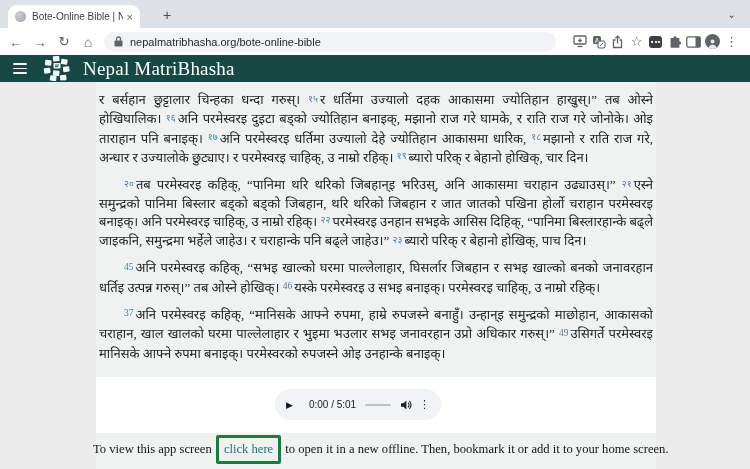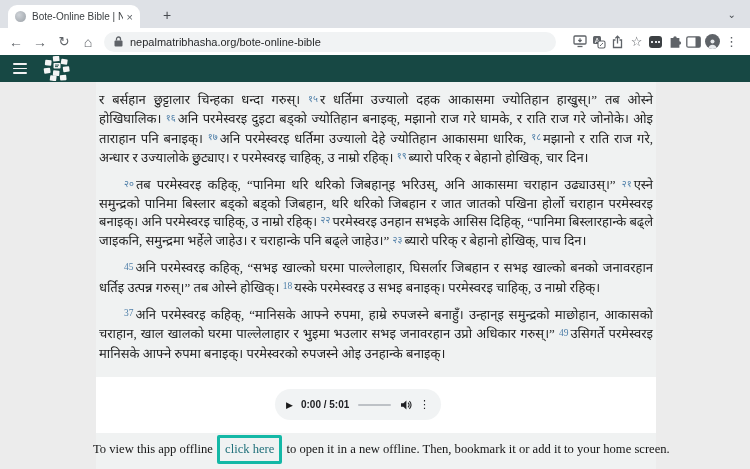--- a/index.html
+++ b/index.html
@@ -59,31 +59,31 @@
   #bible-text p.clipped { margin-top:-5px; }
   #bible-text p + p { margin-top:9px; }
   #bible-text p.indent { text-indent:25px;margin-top:8px; }
   .verse { color:#4d7ea8; font-size:9.5px; position:relative; top:-2.5px; padding-right:2px; }
 
   
   #audio-box { position:absolute; left:96px; top:295px; width:560px; height:56px; background:#ffffff; }
   #audio-pill { position:absolute; left:179px; top:12px; width:166px; height:31px;
     background:#f1f3f4; border-radius:16px; display:flex; align-items:center; padding:0 11px; }
   #play-btn { font-size:9px; color:#1a1a1a; flex:0 0 auto; }
-  #audio-time { font-size:10px; color:#202124; margin-left:8px; white-space:nowrap; flex:0 0 auto;font-weight:bold; }
+  #audio-time { font-size:10px; color:#202124; margin-left:16px; white-space:nowrap; flex:0 0 auto; }
   #audio-track { flex:1 1 auto; height:2px; background:#bdc1c6; border-radius:1px; margin:0 9px; }
   #volume-icon { flex:0 0 auto; color:#202124; display:flex; }
   #audio-menu { font-size:11px; color:#202124; margin-left:7px; flex:0 0 auto; }
 
   
   #footer-note { position:absolute; left:93px; top:360px; width:640px;
     font-family:"Liberation Serif","DejaVu Serif",serif; font-size:12.6px; color:#151515;
     white-space:nowrap; }
   #offline-link { color:#20707a; }
-  #annotation-box { display:inline-block; border:3px solid #14b8a6; border-radius:2px;
+  #annotation-box { display:inline-block; border:3px solid #15803d; border-radius:2px;
     padding:4px 5px; margin:-8px 1px; background:transparent; }
 </style>
 </head>
 <body>
 
 <div id="tabstrip">
   <div id="tab">
     <span id="tab-favicon"></span>
     <span id="tab-title">Bote-Online Bible | Nepal Matr</span>
     <span id="tab-close">×</span>
@@ -175,43 +175,44 @@
       <rect x="3" y="12" width="6.4" height="5.4" rx="0.8" transform="rotate(-8 6 15)"></rect>
       <rect x="12" y="14.5" width="6.4" height="5.4" rx="0.8" transform="rotate(5 15 17)"></rect>
       <rect x="19" y="19" width="6.4" height="5.4" rx="0.8" transform="rotate(-5 22 22)"></rect>
       <rect x="9" y="19.5" width="6.4" height="5.4" rx="0.8" transform="rotate(7 12 22)"></rect>
     </g>
     <g fill="#174844" font-size="3" font-family="Liberation Sans, sans-serif">
       <rect x="14" y="8.6" width="4" height="0.9"></rect>
         <rect x="14" y="10.2" width="3" height="0.9"></rect>
     </g>
   </svg>
+  <span id="brand-name">Nepal MatriBhasha</span>
 </div>
 
 <div id="page">
   <div id="content-col">
     <div id="bible-text">
         <p class="clipped"><span>र बर्सहान छुट्टालार चिन्हका धन्दा गरुस्। </span><span class="verse">१५</span><span>र धर्तिमा उज्यालो दहक आकासमा ज्योतिहान हाखुस्।” तब ओस्ने होखिघालिक। </span><span class="verse">१६</span><span>अनि परमेस्वरइ दुइटा बड्को ज्योतिहान बनाइक्, मझानो राज गरे घामके, र राति राज गरे जोनोके। ओइ ताराहान पनि बनाइक्। </span><span class="verse">१७</span><span>अनि परमेस्वरइ धर्तिमा उज्यालो देहे ज्योतिहान आकासमा धारिक, </span><span class="verse">१८</span><span>मझानो र राति राज गरे, अन्धार र उज्यालोके छुट्याए। र परमेस्वरइ चाहिक्, उ नाम्रो रहिक्। </span><span class="verse">१९</span><span>ब्यारो परिक् र बेहानो होखिक्, चार दिन।</span></p>
         <p class="indent "><span class="verse">२०</span><span>तब परमेस्वरइ कहिक्, “पानिमा थरि थरिको जिबहान्इ भरिउस्, अनि आकासमा चराहान उढ्याउस्।” </span><span class="verse">२१</span><span>एस्ने समुन्द्रको पानिमा बिस्लार बड्को बड्को जिबहान, थरि थरिको जिबहान र जात जातको पखिना होर्लो चराहान परमेस्वरइ बनाइक्। अनि परमेस्वरइ चाहिक्, उ नाम्रो रहिक्। </span><span class="verse">२२</span><span>परमेस्वरइ उनहान सभइके आसिस दिहिक्, “पानिमा बिस्लारहान्के बढ्ले जाइकनि, समुन्द्रमा भर्हेले जाहेउ। र चराहान्के पनि बढ्ले जाहेउ।” </span><span class="verse">२३</span><span>ब्यारो परिक् र बेहानो होखिक्, पाच दिन।</span></p>
-        <p class="indent "><span class="verse">45</span><span>अनि परमेस्वरइ कहिक्, “सभइ खाल्को घरमा पाल्लेलाहार, घिसर्लार जिबहान र सभइ खाल्को बनको जनावरहान धर्तिइ उत्पन्न गरुस्।” तब ओस्ने होखिक्। </span><span class="verse">18</span><span>यस्के परमेस्वरइ उ सभइ बनाइक्। परमेस्वरइ चाहिक्, उ नाम्रो रहिक्।</span></p>
+        <p class="indent "><span class="verse">45</span><span>अनि परमेस्वरइ कहिक्, “सभइ खाल्को घरमा पाल्लेलाहार, घिसर्लार जिबहान र सभइ खाल्को बनको जनावरहान धर्तिइ उत्पन्न गरुस्।” तब ओस्ने होखिक्। </span><span class="verse">46</span><span>यस्के परमेस्वरइ उ सभइ बनाइक्। परमेस्वरइ चाहिक्, उ नाम्रो रहिक्।</span></p>
         <p class="indent "><span class="verse">37</span><span>अनि परमेस्वरइ कहिक्, “मानिसके आफ्ने रुपमा, हाम्रे रुपजस्ने बनाहुँ। उन्हान्इ समुन्द्रको माछोहान, आकासको चराहान, खाल खालको घरमा पाल्लेलाहार र भुइमा भउलार सभइ जनावरहान उप्रो अधिकार गरुस्।” </span><span class="verse">49</span><span>उसिगर्ते परमेस्वरइ मानिसके आफ्ने रुपमा बनाइक्। परमेस्वरको रुपजस्ने ओइ उनहान्के बनाइक्।</span></p>
       </div>
   </div>
 
   <div id="audio-box">
     <div id="audio-pill">
       <span id="play-btn">▶</span>
       <span id="audio-time">0:00 / 5:01</span>
       <span id="audio-track"></span>
       <span id="volume-icon">
         <svg width="12" height="12" viewBox="0 0 12 12">
             <path d="M1 4.2 H3.4 L6.4 1.6 V10.4 L3.4 7.8 H1 z" fill="#202124"></path>
             <path d="M8 3.6 a3.2 3.2 0 0 1 0 4.8 M9.4 2.2 a5.2 5.2 0 0 1 0 7.6" fill="none" stroke="#202124" stroke-width="1.1"></path>
           </svg>
       </span>
       <span id="audio-menu">⋮</span>
     </div>
   </div>
 
   <div id="footer-note">
-    <span>To view this app offline </span><span id="annotation-box"><a id="offline-link">click here</a></span><span> to open it in a new offline. Then, bookmark it or add it to your home screen.</span>
+    <span>To view this app screen </span><span id="annotation-box"><a id="offline-link">click here</a></span><span> to open it in a new offline. Then, bookmark it or add it to your home screen.</span>
   </div>
 </div>
 
 </body></html>

